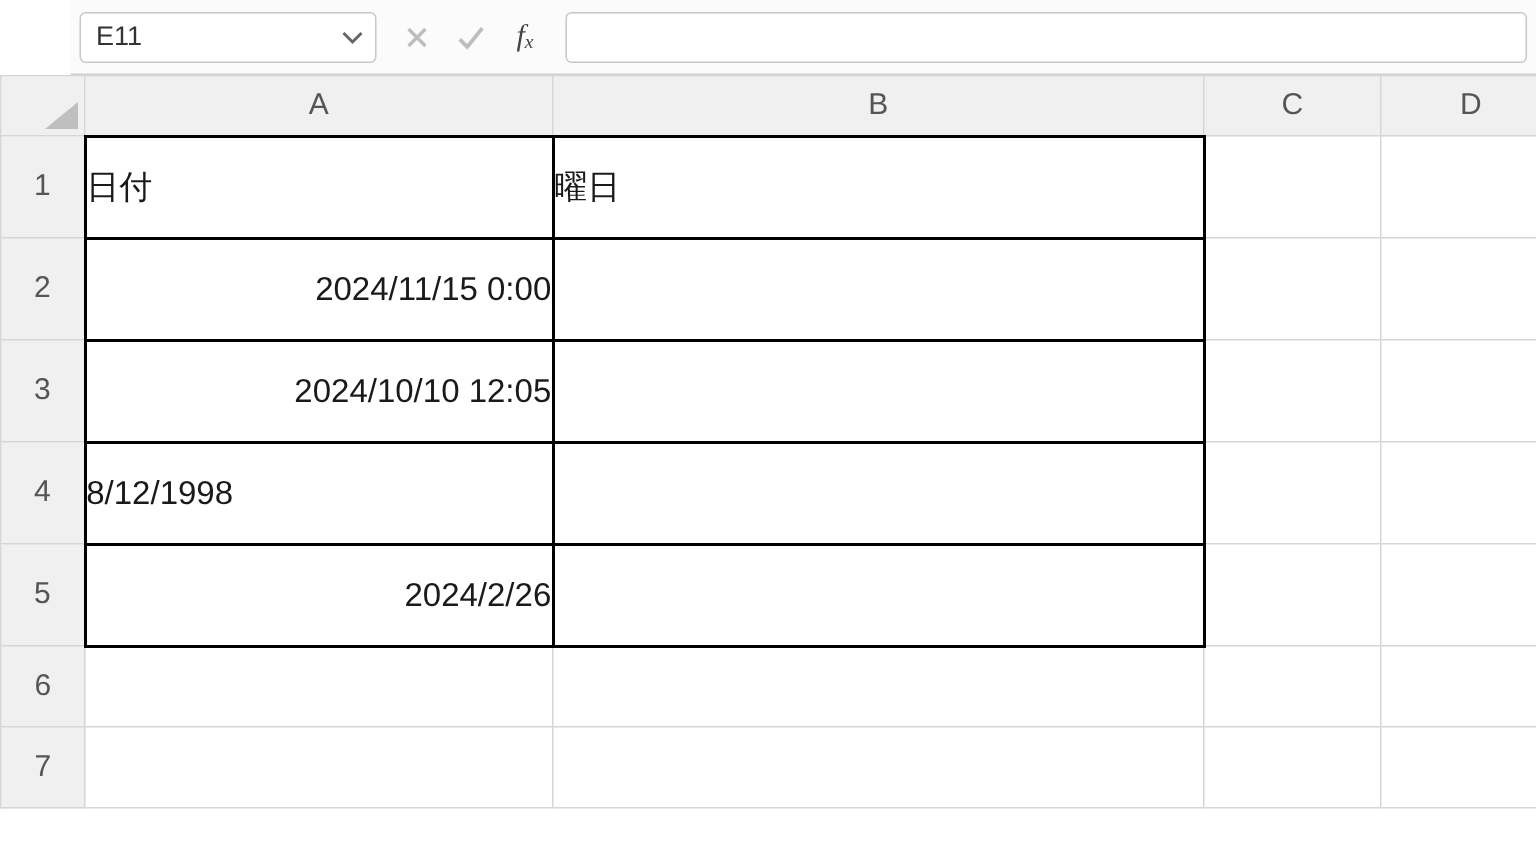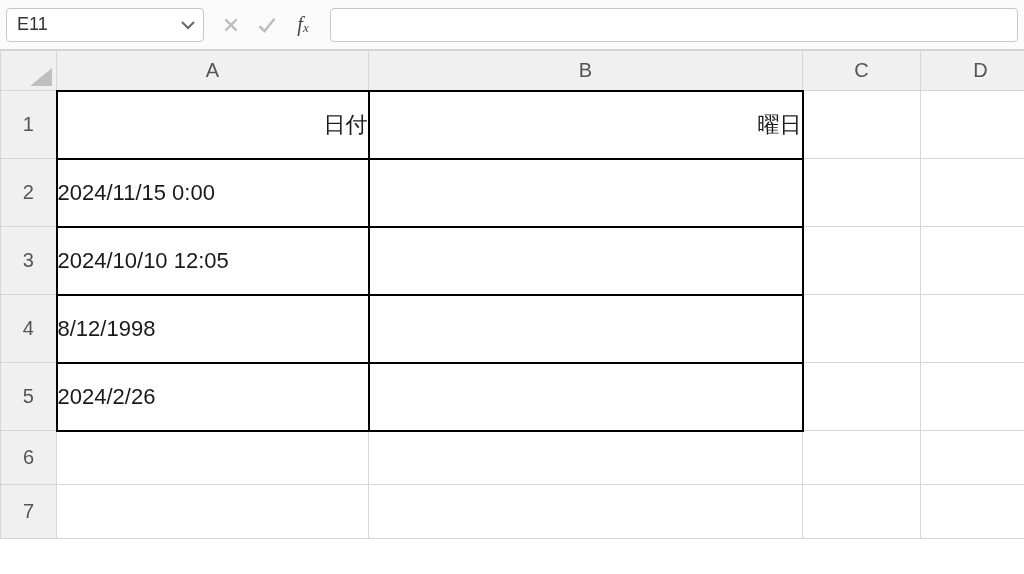--- a/index.html
+++ b/index.html
@@ -12,20 +12,21 @@
       height: 574px;
     }
     .formula-bar {
       display: flex;
       align-items: center;
       padding: 8px 6px;
       gap: 10px;
       border-bottom: 1px solid #d0d0d0;
       height: 50px;
       background: #fbfbfb;
+      margin-left: 47px;
     }
     .name-box {
       position: relative;
       display: flex;
       align-items: center;
       width: 198px;
       height: 34px;
       background: #ffffff;
       border: 1px solid #c7c7c7;
       border-radius: 4px;
@@ -127,22 +128,22 @@
     .cell {
       height: 68px;
       padding: 0 8px;
       font-size: 22px;
       color: #1a1a1a;
       vertical-align: middle;
       background: #ffffff;
       overflow: hidden;
     }
     .small-row .cell, .small-row .row-header { height: 54px; }
-    .al-c { text-align: right; }
-    .al-r { }
+    .al-c { text-align: left; }
+    .al-r { text-align: right; }
     .al-l { text-align: left; }
 
     
     .tb-t { border-top: 2px solid #000 !important; }
     .tb-b { border-bottom: 2px solid #000 !important; }
     .tb-l { border-left: 2px solid #000 !important; }
     .tb-r { border-right: 2px solid #000 !important; }
 
     svg { display: block; }
   </style>

